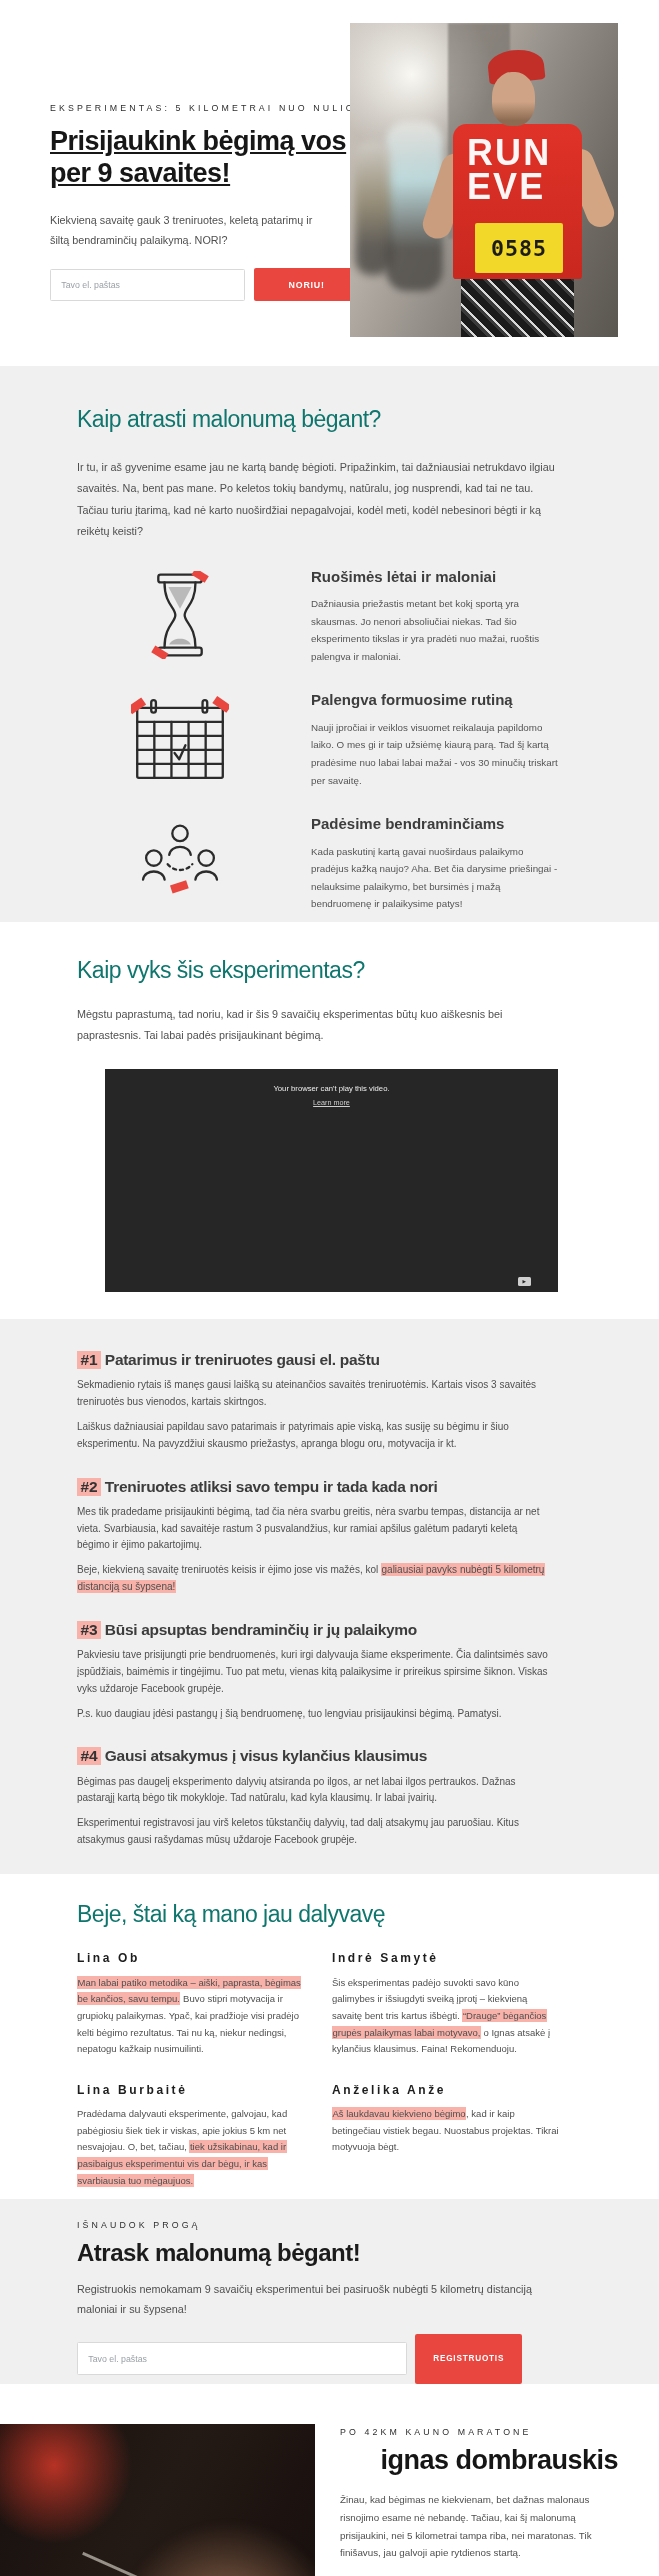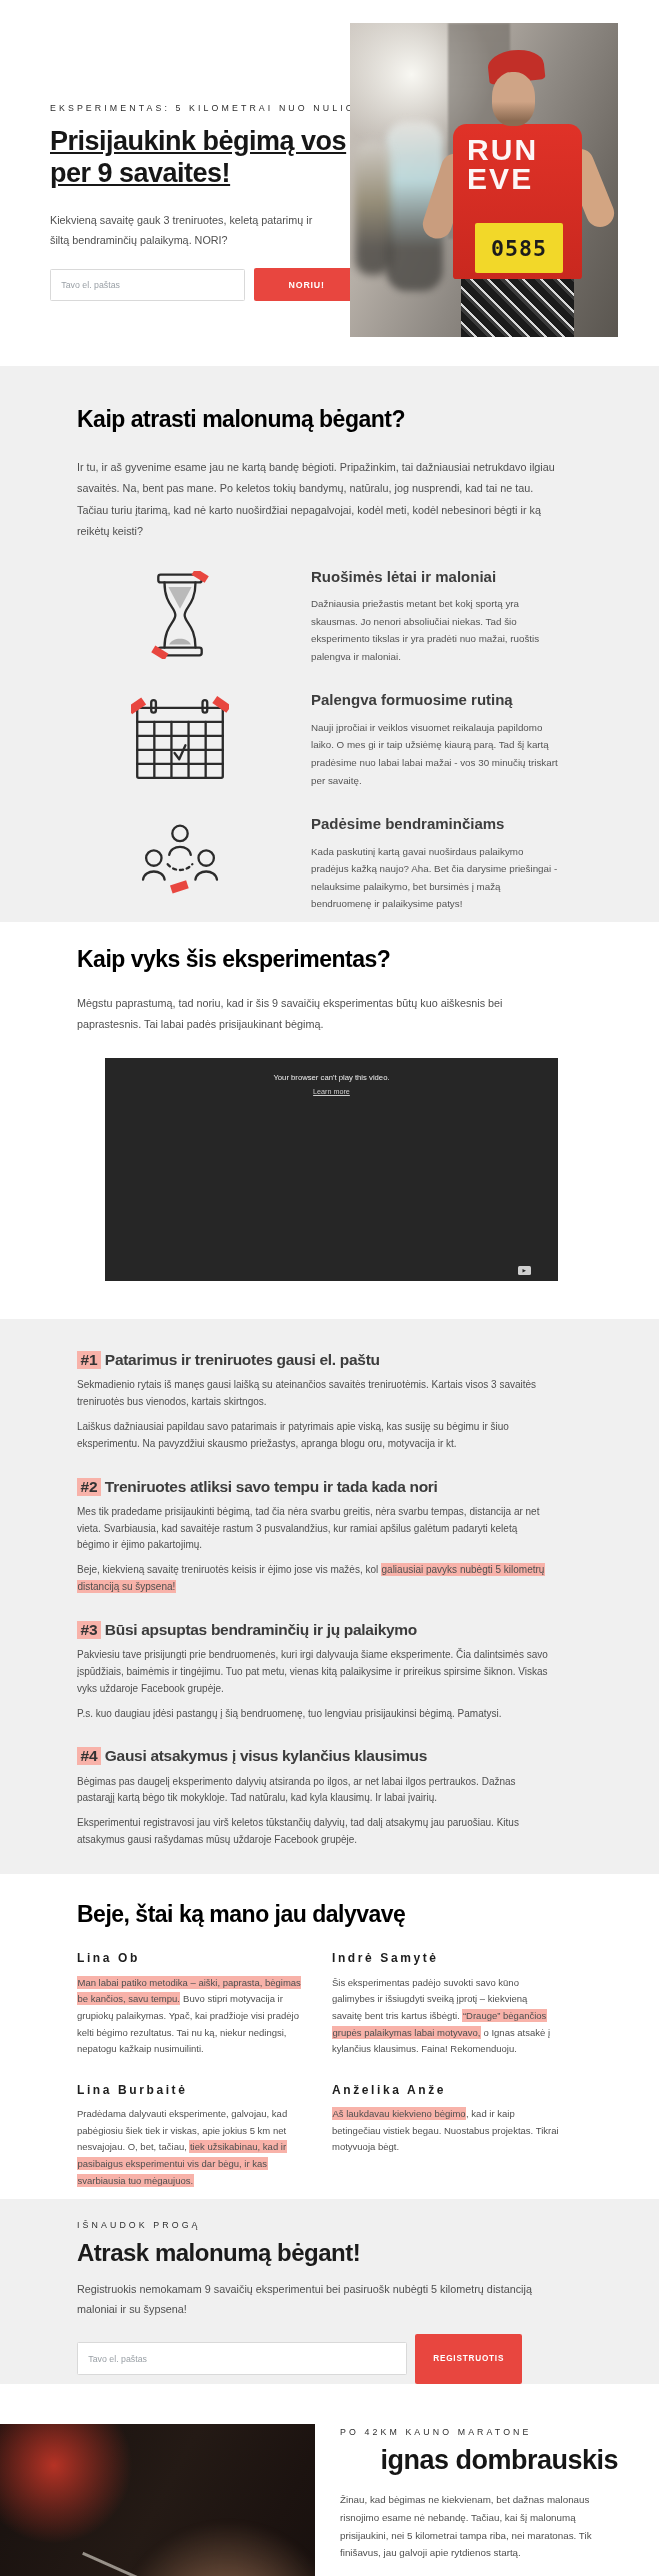--- a/index.html
+++ b/index.html
@@ -3,21 +3,21 @@
 <meta charset="utf-8">
 <style>
   html,body{margin:0;padding:0;background:#fff;}
   body{width:659px;font-family:"Liberation Sans",sans-serif;color:#4e4e4e;-webkit-font-smoothing:antialiased;}
   *{box-sizing:border-box;}
   .section{overflow:hidden;position:relative;}
   .gray{background:#f0f0f0;}
   .wrap{width:482px;margin:0 auto 0 77px;}
   .eyebrow{font-size:8.8px;letter-spacing:3.1px;color:#2e2e2e;font-weight:400;}
   h1,h2,h3{font-family:"Liberation Sans",sans-serif;}
-  .h2big{font-size:23px;line-height:1.15;color:#000000;margin:0;font-weight:700;letter-spacing:-0.5px;}
+  .h2big{font-size:23px;line-height:1.15;color:#0f766e;margin:0;font-weight:400;letter-spacing:-0.5px;}
   p{margin:0;}
   .hl-badge{display:inline-block;background:#f8b2a9;color:#333;padding:0 3.6px;}
   .hl-text{background:#f8b2a9;padding:1px 0.5px;box-decoration-break:clone;-webkit-box-decoration-break:clone;}
   .btn-red{background:#e8463f;color:#fff;border:none;border-radius:2.1px;font-weight:700;letter-spacing:0.8px;font-family:"Liberation Sans",sans-serif;cursor:pointer;}
   input::placeholder{color:#9aa0a6;}
 
   
   .hero{height:366px;background:#fff;}
   .hero-text{position:absolute;left:50px;top:103px;width:309px;}
   .hero h1{font-size:27px;line-height:1.18;color:#171717;margin:13.4px 0 0;font-weight:700;letter-spacing:-0.5px;text-decoration:underline;}
@@ -30,36 +30,36 @@
   .hp-sun{position:absolute;left:-20.6px;top:-31px;width:165px;height:165px;border-radius:50%;
     background:radial-gradient(circle,rgba(255,255,250,.9),rgba(255,255,250,0) 70%);}
   .hp-bldg{position:absolute;right:108px;top:0;width:62px;height:216px;background:linear-gradient(#6a655f,#7d7872);opacity:.55;filter:blur(1px);}
   .hp-runner2{position:absolute;left:36px;top:98px;width:57px;height:170px;background:linear-gradient(#e8e6e2 0%,#bfe3e8 35%,#4c4a46 75%);border-radius:20.6px;filter:blur(3.6px);opacity:.8;}
   .hp-runner3{position:absolute;left:5.2px;top:118px;width:36px;height:134px;background:linear-gradient(#d8d5cf 0%,#8a8166 45%,#3c3a36 80%);border-radius:15.5px;filter:blur(4.1px);opacity:.7;}
   .hp-cap{position:absolute;left:138px;top:27px;width:56px;height:32px;background:#c22f28;border-radius:48% 52% 10% 10%;transform:rotate(-6deg);}
   .hp-face{position:absolute;left:142px;top:49px;width:43px;height:54px;background:linear-gradient(#cfa486 55%,#8c6b52 90%);border-radius:46% 46% 42% 42%;}
   .hp-shirt{position:absolute;left:103px;top:101px;width:129px;height:155px;background:linear-gradient(#e03228,#c9281f);border-radius:13.4px 13.4px 3.1px 3.1px;}
   .hp-arm-l{position:absolute;left:82px;top:129px;width:29px;height:88px;background:#c99d7e;border-radius:14.4px;transform:rotate(18deg);}
   .hp-arm-r{position:absolute;left:226px;top:124px;width:28px;height:82px;background:#d3a582;border-radius:14.4px;transform:rotate(-22deg);}
-  .hp-shirt-txt{position:absolute;left:117px;top:113px;width:103px;color:#fff;font-weight:700;font-size:30px;line-height:.95;letter-spacing:2.1px;opacity:.96;}
+  .hp-shirt-txt{position:absolute;left:117px;top:113px;width:103px;color:#fff;font-weight:700;font-size:36px;line-height:.95;letter-spacing:2.1px;opacity:.96;}
   .hp-bib{position:absolute;left:125px;top:200px;width:88px;height:50px;background:#f2d829;border-radius:2.1px;display:flex;align-items:center;justify-content:center;}
   .hp-bib span{font-family:"DejaVu Sans Mono",monospace;font-weight:700;font-size:21.6px;color:#1c1c1c;letter-spacing:1px;}
   .hp-shorts{position:absolute;left:111px;top:256px;width:113px;height:59px;background:repeating-linear-gradient(45deg,#1b1b1b 0 7.2px,#3a3a3a 7.2px 10.3px,#d9d9d9 10.3px 12.4px);}
 
   
   .discover{min-height:556px;padding-top:40px;}
   .discover .intro{margin-top:25px;width:482px;font-size:10.8px;line-height:1.95;color:#4f4f4f;}
   .feature{display:flex;margin-top:26px;align-items:flex-start;}
   .f-icon{width:206px;display:flex;justify-content:center;padding-top:3.1px;}
   .f-body{width:247px;margin-left:28px;text-align:left;}
   .f-body h3{font-size:15px;color:#3d3d3d;margin:0;font-weight:700;letter-spacing:0;}
   .f-body p{margin-top:10.3px;font-size:9.8px;line-height:1.8;color:#555;}
 
   
-  .how{min-height:397px;padding-top:24px;background:#fff;}
+  .how{min-height:397px;padding-top:35px;background:#fff;}
   .how .intro{margin-top:20.6px;font-size:10.8px;line-height:1.95;color:#4f4f4f;width:482px;}
   .video{margin:23px 0 0 28px;width:453px;height:223px;background:#262626;position:relative;cursor:pointer;}
   .video-msg{position:absolute;top:14.4px;left:0;right:0;text-align:center;color:#eee;font-size:7.7px;}
   .video-link{display:inline-block;margin-top:5.2px;color:#cfcfcf;font-size:7.2px;text-decoration:underline;cursor:pointer;}
   .play-btn{position:absolute;right:27px;bottom:6.2px;width:13.4px;height:9.3px;background:#cfcfcf;border-radius:1.5px;display:flex;align-items:center;justify-content:center;font-size:4.6px;color:#262626;}
 
   
   .step,.faq-item{margin-bottom:25px;}
   .step h3,.faq-item h3{font-size:15.5px;font-weight:700;color:#3c3c3c;margin:0;letter-spacing:-0.3px;}
   .step p,.faq-item p{margin-top:8.2px;font-size:10px;line-height:1.68;color:#4f4f4f;width:474px;}

